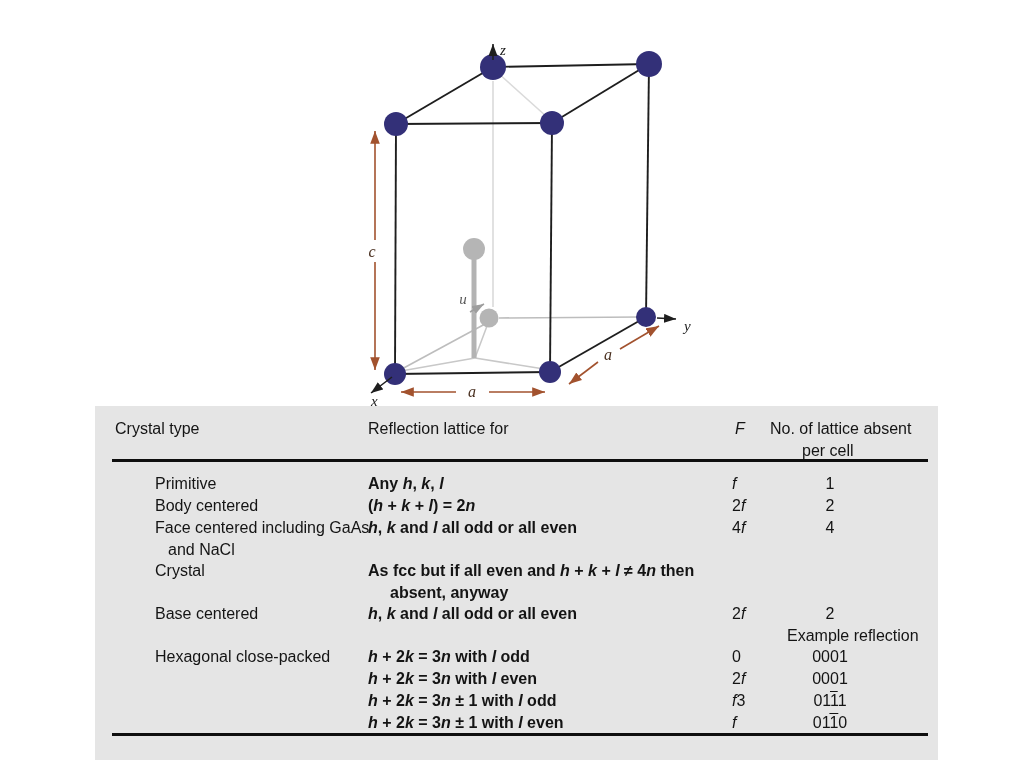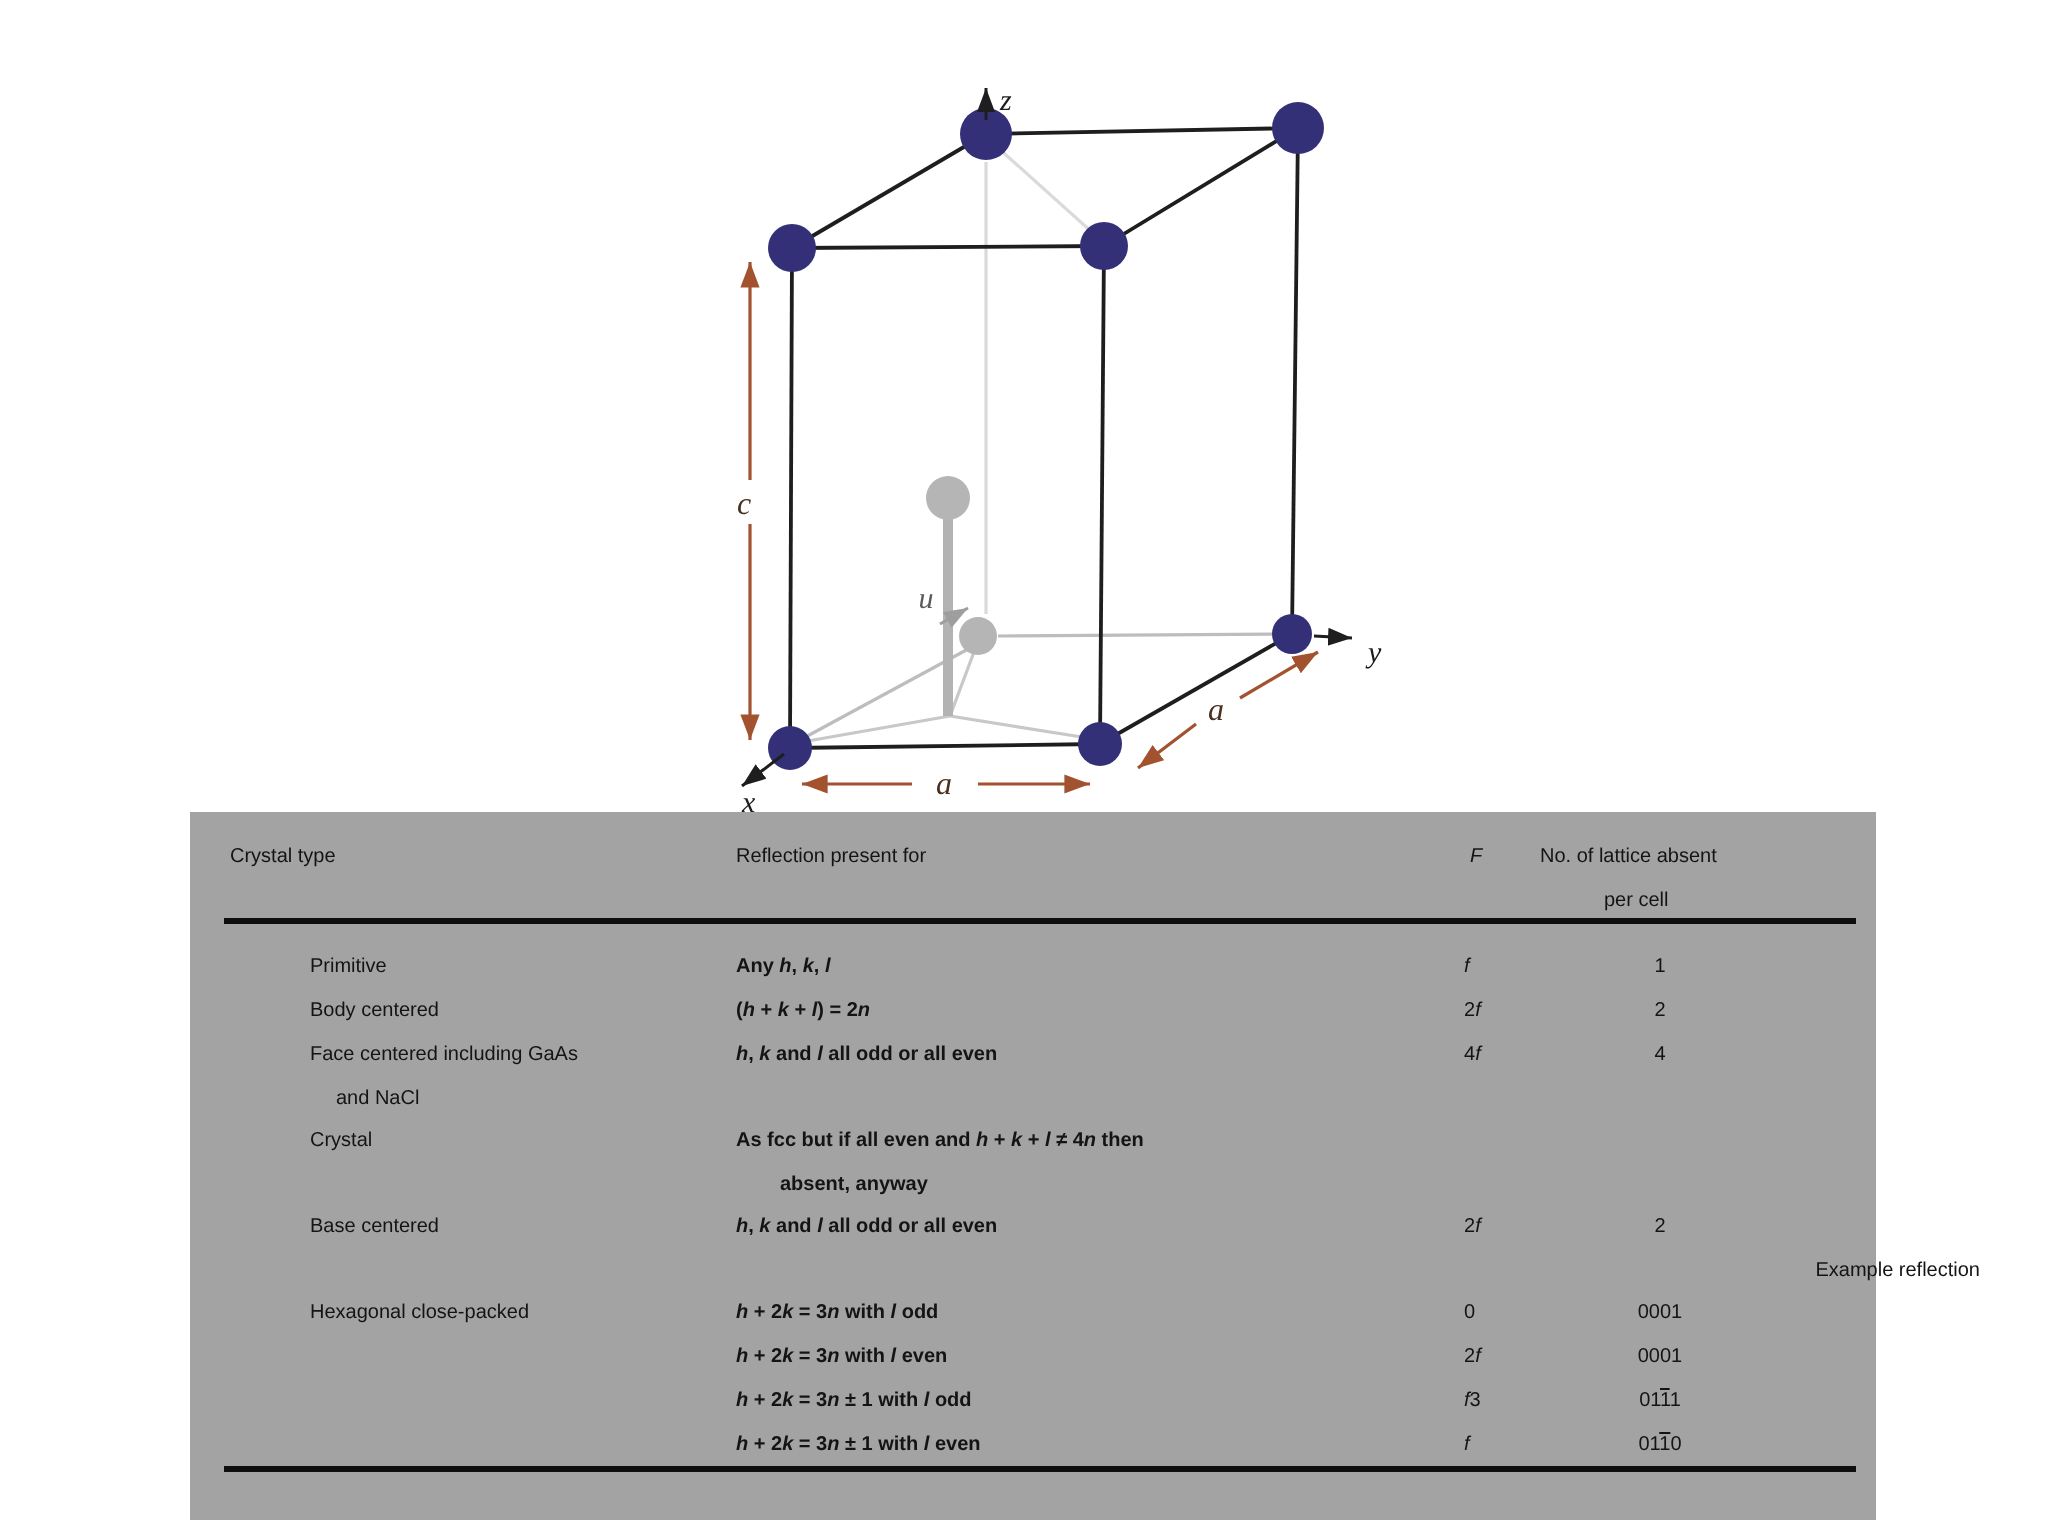--- a/index.html
+++ b/index.html
@@ -6,31 +6,31 @@
   body{
     width:1024px;height:768px;position:relative;background:#ffffff;
     font-family:"Liberation Sans", sans-serif;color:#141414;overflow:hidden;
   }
   
   .fig-wrap{position:absolute;left:340px;top:30px;width:370px;height:390px;}
   .fig-label{font-family:"Liberation Serif", serif;font-style:italic;}
   
   .panel{
     position:absolute;left:95px;top:406px;width:843px;height:354px;
-    background:#a3a3a3;font-size:10px;line-height:22px;
+    background:#e5e5e5;font-size:16px;line-height:22px;
   }
   .rule{position:absolute;left:17px;width:816px;height:3px;background:#0e0e0e;}
   .hcell{position:absolute;white-space:nowrap;}
   .tr{position:absolute;left:0;width:843px;}
   .c{position:absolute;top:0;white-space:nowrap;}
   .c1{left:20px;width:250px;white-space:normal;margin-left:40px;}
   .c2{left:273px;width:370px;white-space:normal;font-weight:bold;}
   .c3{left:637px;}
   .c4{left:675px;width:120px;text-align:center;}
-  .c4.lbl{text-align:right;width:220px;}
+  .c4.lbl{text-align:left;width:220px;margin-left:17px;}
   .ind{padding-left:13px;}
   .ind2{padding-left:22px;}
   .ovl{text-decoration:overline;}
   i{font-style:italic;}
 </style>
 </head>
 <body>
 
 <div class="fig-wrap">
 <svg width="370" height="390" viewBox="340 30 370 390" xmlns="http://www.w3.org/2000/svg">
@@ -117,21 +117,21 @@
     <text x="472" y="397">a</text>
     <text x="608" y="360">a</text>
   </g>
   <text class="fig-label" font-size="15" fill="#5a5a5a" text-anchor="middle" x="463" y="304">u</text>
 </svg>
 </div>
 
 <div class="panel">
 
   <div class="hcell" style="left:20px;top:12px">Crystal type</div>
-  <div class="hcell" style="left:273px;top:12px">Reflection present for</div>
+  <div class="hcell" style="left:273px;top:12px">Reflection lattice for</div>
   <div class="hcell" style="left:640px;top:12px"><i>F</i></div>
   <div class="hcell" style="left:675px;top:12px">No. of lattice absent</div>
   <div class="hcell" style="left:707px;top:34px">per cell</div>
 
   <div class="rule" style="top:53px"></div>
 
   <div class="tr" style="top:67px">
     <div class="c c1">Primitive</div>
     <div class="c c2">Any <i>h</i>, <i>k</i>, <i>l</i></div>
     <div class="c c3"><i>f</i></div>

